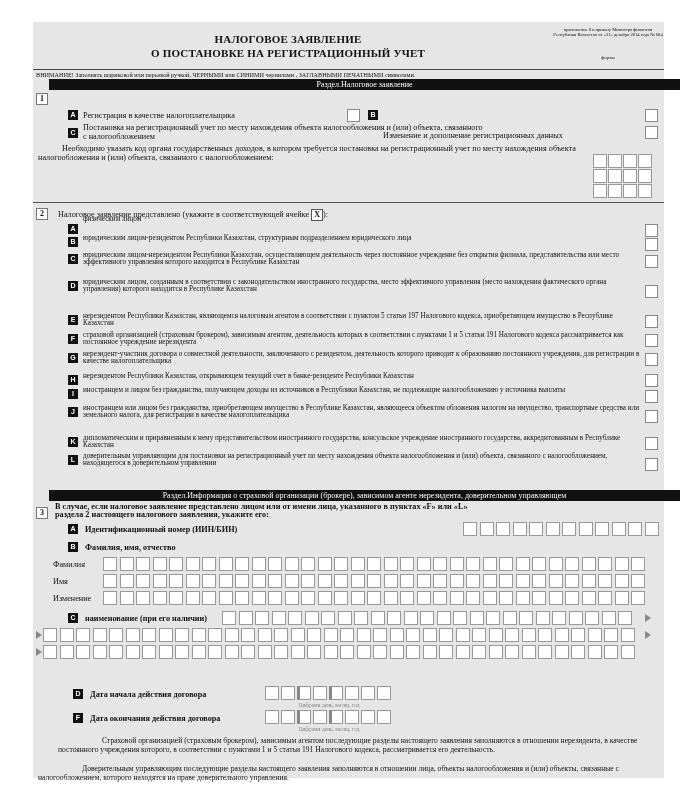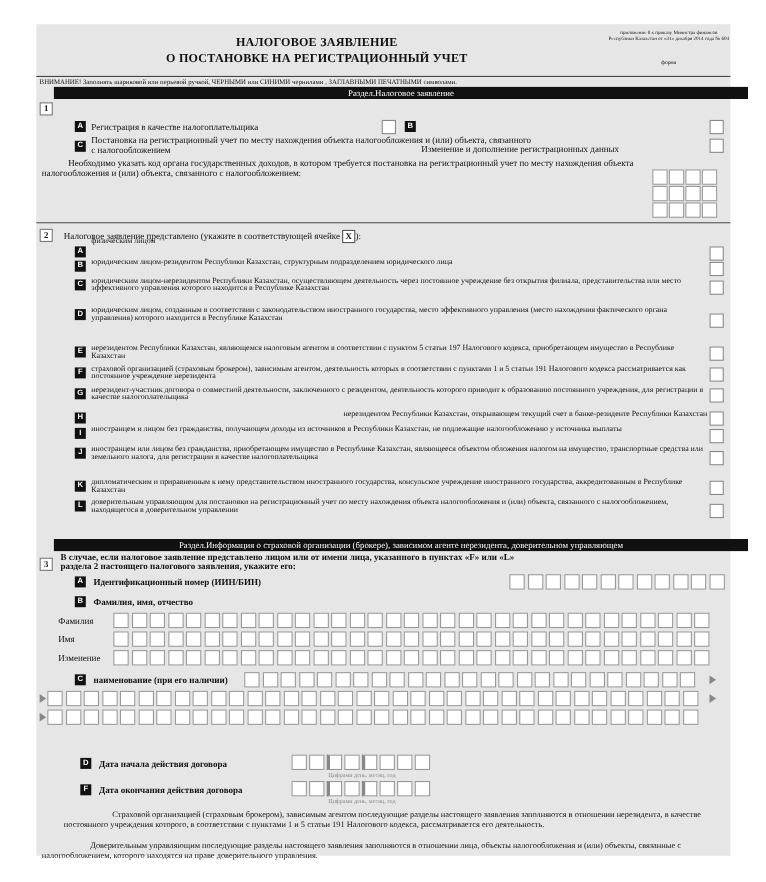--- a/index.html
+++ b/index.html
@@ -102,21 +102,21 @@
       <div class="abs letter" style="left: 35px; top: 293px;">E</div>
       <div class="abs opt" style="left: 50px; top: 291px; width: 560px;">нерезидентом Республики Казахстан, являющемся налоговым агентом в соответствии с пунктом 5 статьи 197 Налогового кодекса, приобретающем имущество в Республике Казахстан</div>
       <div class="abs cb" style="left: 612px; top: 293px;"></div>
       <div class="abs letter" style="left: 35px; top: 312px;">F</div>
       <div class="abs opt" style="left: 50px; top: 310px; width: 560px;">страховой организацией (страховым брокером), зависимым агентом, деятельность которых в соответствии с пунктами 1 и 5 статьи 191 Налогового кодекса рассматривается как постоянное учреждение нерезидента</div>
       <div class="abs cb" style="left: 612px; top: 312px;"></div>
       <div class="abs letter" style="left: 35px; top: 331px;">G</div>
       <div class="abs opt" style="left: 50px; top: 329px; width: 560px;">нерезидент-участник договора о совместной деятельности, заключенного с резидентом, деятельность которого приводит к образованию постоянного учреждения, для регистрации в качестве налогоплательщика</div>
       <div class="abs cb" style="left: 612px; top: 331px;"></div>
       <div class="abs letter" style="left: 35px; top: 353px;">H</div>
-      <div class="abs opt" style="left: 50px; top: 351px; width: 560px; text-align: right;">нерезидентом Республики Казахстан, открывающем текущий счет в банке-резиденте Республики Казахстан</div>
+      <div class="abs opt" style="left: 50px; top: 351px; width: 560px;">нерезидентом Республики Казахстан, открывающем текущий счет в банке-резиденте Республики Казахстан</div>
       <div class="abs cb" style="left: 612px; top: 352px;"></div>
       <div class="abs letter" style="left: 35px; top: 367px;">I</div>
       <div class="abs opt" style="left: 50px; top: 365px; width: 560px;">иностранцем и лицом без гражданства, получающем доходы из источников в Республики Казахстан, не подлежащие налогообложению у источника выплаты</div>
       <div class="abs cb" style="left: 612px; top: 368px;"></div>
       <div class="abs letter" style="left: 35px; top: 385px;">J</div>
       <div class="abs opt" style="left: 50px; top: 383px; width: 560px;">иностранцем или лицом без гражданства, приобретающем имущество в Республике Казахстан, являющееся объектом обложения налогом на имущество, транспортные средства или земельного налога, для регистрации в качестве налогоплательщика</div>
       <div class="abs cb" style="left: 612px; top: 388px;"></div>
       <div class="abs letter" style="left: 35px; top: 415px;">K</div>
       <div class="abs opt" style="left: 50px; top: 413px; width: 560px;">дипломатическим и приравненным к нему представительством иностранного государства, консульское учреждение иностранного государства, аккредитованным в Республике Казахстан</div>
       <div class="abs cb" style="left: 612px; top: 415px;"></div>

